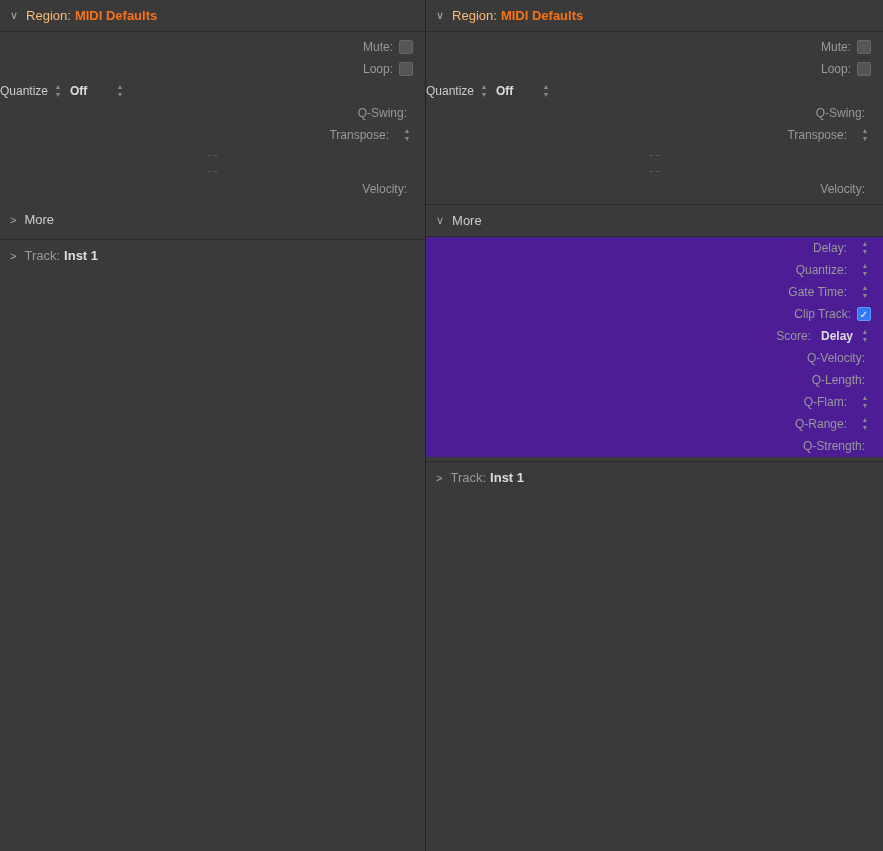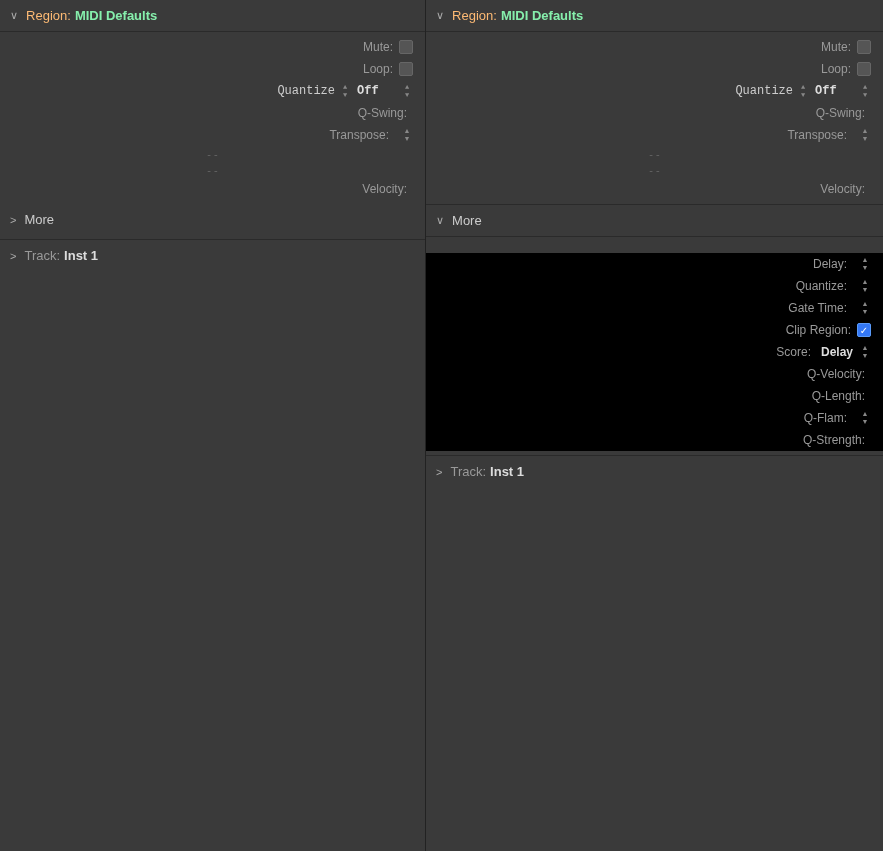--- a/index.html
+++ b/index.html
@@ -43,21 +43,21 @@
       color: #aaa;
       font-size: 11px;
     }
 
     .section-header .region-label {
       color: #fdba74;
       margin-right: 4px;
     }
 
     .section-header .region-name {
-      color: #86efac;
+      color: #f97316;
       font-weight: 600;
     }
 
     .form-rows {
       padding: 4px 0;
     }
 
     .form-row {
       display: flex;
       align-items: center;
@@ -113,23 +113,22 @@
 
     .value-text {
       color: #ddd;
       font-weight: 600;
       min-width: 30px;
     }
 
     .quantize-row {
       display: flex;
       align-items: center;
-      justify-content: flex-end;
+      justify-content: flex-start;
       padding: 3px 12px 3px 0;
-      font-family: Liberation Mono, monospace;
     }
 
     .dash-row {
       display: flex;
       align-items: center;
       justify-content: center;
       color: #666;
       padding: 2px 0;
       font-size: 11px;
     }
@@ -175,22 +174,21 @@
       color: #999;
       margin-right: 4px;
     }
 
     .track-row .track-name {
       color: #ddd;
       font-weight: 700;
     }
 
     .expanded-section {
-      background: #000000;
-      margin-top: 16px;
+      background: #4c1d95;
     }
 
     .more-expanded {
       border-top: 1px solid #2a2a2a;
       border-bottom: 1px solid #2a2a2a;
     }
   </style>
 </head>
 <body>
 
@@ -347,21 +345,21 @@
 
     <div class="form-row">
       <span class="label">Gate Time:</span>
       <div class="stepper-arrows" style="margin-left:6px;">
         <span class="stepper-arrow">▲</span>
         <span class="stepper-arrow">▼</span>
       </div>
     </div>
 
     <div class="form-row">
-      <span class="label">Clip Region:</span>
+      <span class="label">Clip Track:</span>
       <span class="checkbox-checked">✓</span>
     </div>
 
     <div class="form-row">
       <span class="label">Score:</span>
       <span class="value-text" style="margin-left:4px;">Delay</span>
       <div class="stepper-arrows" style="margin-left:6px;">
         <span class="stepper-arrow">▲</span>
         <span class="stepper-arrow">▼</span>
       </div>
@@ -376,20 +374,27 @@
     </div>
 
     <div class="form-row">
       <span class="label">Q-Flam:</span>
       <div class="stepper-arrows" style="margin-left:6px;">
         <span class="stepper-arrow">▲</span>
         <span class="stepper-arrow">▼</span>
       </div>
     </div>
 
+    <div class="form-row">
+      <span class="label">Q-Range:</span>
+      <div class="stepper-arrows" style="margin-left:6px;">
+        <span class="stepper-arrow">▲</span>
+        <span class="stepper-arrow">▼</span>
+      </div>
+    </div>
 
     <div class="form-row">
       <span class="label">Q-Strength:</span>
     </div>
 
   </div>
 
   <div class="track-row">
     <span class="chevron">&gt;</span>
     <span class="track-label">Track:</span>

